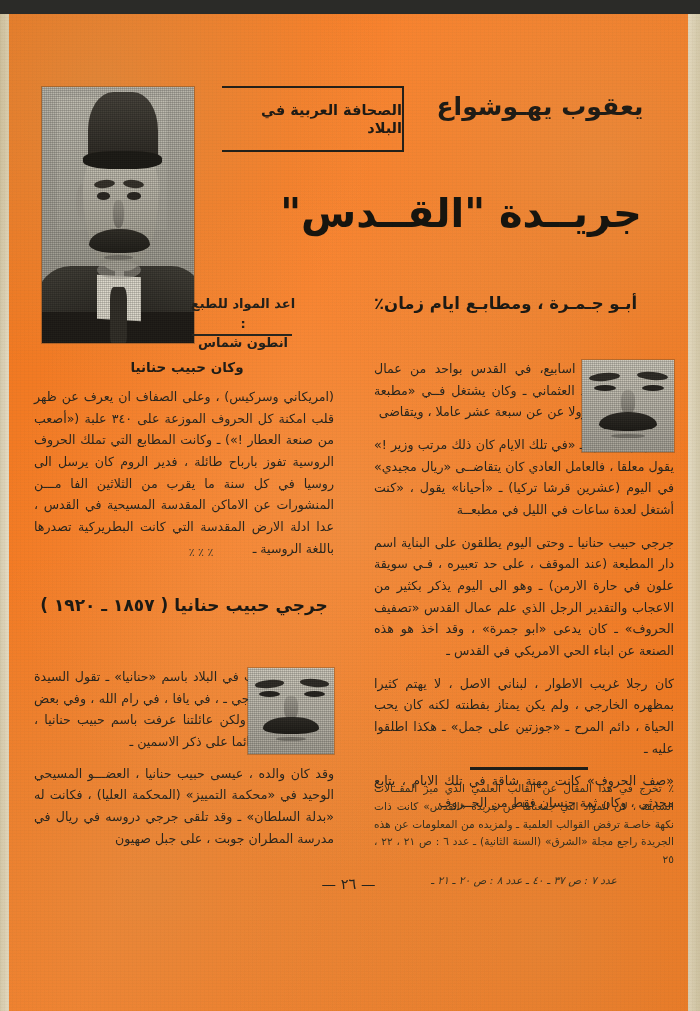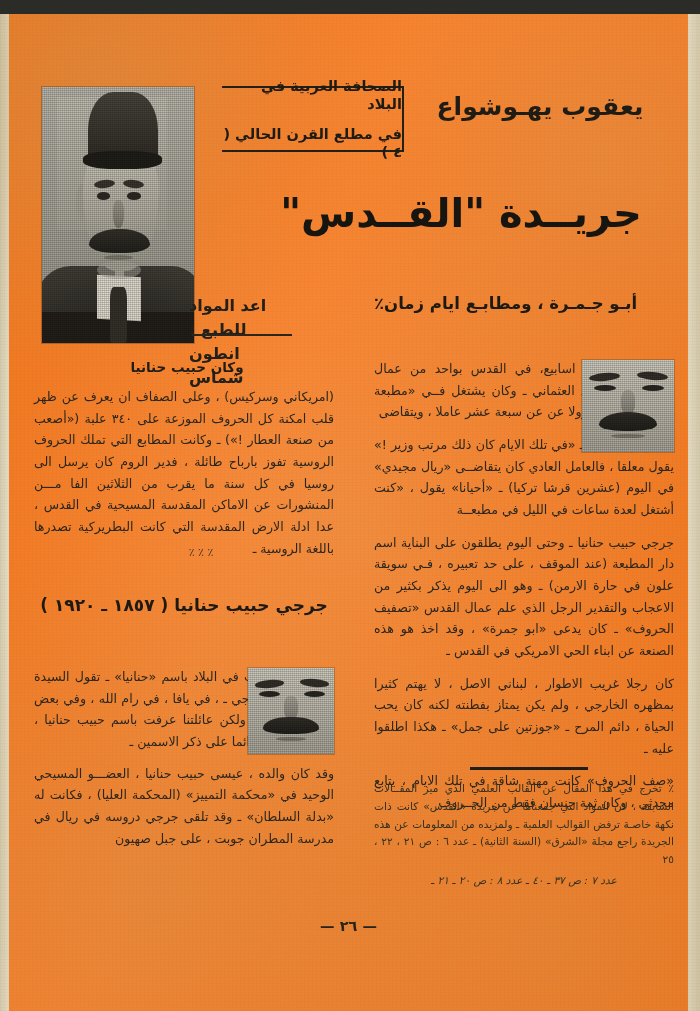--- a/index.html
+++ b/index.html
@@ -157,21 +157,21 @@
   .headbox div{font-size:14.5px;font-weight:700;color:#1e1b15;line-height:1.25;}
 
   .bigtitle{
     position:absolute;right:12px;top:176px;width:430px;
     text-align:center;direction:rtl;
     font-size:40px;font-weight:700;color:#17150f;
     letter-spacing:2px;
   }
   .prepared{
     position:absolute;left:180px;top:280px;width:108px;
-    text-align:left;direction:rtl;font-size:16px;font-weight:700;
+    text-align:center;direction:rtl;font-size:13px;font-weight:700;
     line-height:1.5;color:#23201a;
   }
   .prepared-rule{
     position:absolute;left:183px;top:320px;width:100px;height:2px;background:#2a261e;
   }
   .subhead{
     position:absolute;right:14px;top:280px;width:300px;
     text-align:left;direction:rtl;font-size:16.5px;font-weight:700;
     letter-spacing:1px;color:#1d1a14;
   }
@@ -212,43 +212,42 @@
     position:absolute;right:100px;top:753px;width:118px;height:3px;background:#211e18;
   }
   .footnote{
     right:14px;top:766px;width:300px;
     font-size:10.6px;line-height:1.68;color:#35301f;
   }
   .footnote p{margin:0 0 3px 0;}
   .footnote .fn-last{text-align:right;text-align-last:center;font-style:italic;}
 
   .pageno{
-    position:absolute;left:0;top:904px;width:679px;
-    text-align:center;font-size:14.5px;font-weight:700;color:#26231c;
+    position:absolute;left:0;top:862px;width:679px;
+    text-align:center;font-size:14.5px;font-weight:400;color:#26231c;
     letter-spacing:2px;
   }
   .wrap-left{float:left;margin:2px 0 4px 10px;}
   .wrap-right{float:right;margin:2px 0 4px 0;}
 </style>
 </head>
 <body>
 
 <div id="page">
 
   <div class="scan-top-bar"></div>
   <div class="scan-left-edge"></div>
   <div class="scan-right-edge"></div>
 
   <div class="sheet">
 
     <div class="masthead">يعقوب  يهـوشواع</div>
 
     <div class="headbox">
       <div>الصحافة العربية في البلاد</div>
-      <div>في مطلع القرن الحالي ( ٤ )</div>
     </div>
 
     <div class="photo-main">
       <div class="halftone">
         <div class="p-bg"></div>
         <div class="p-wallpanel"></div>
         <div class="p-suit-l"></div>
         <div class="p-suit-r"></div>
         <div class="p-shoulder"></div>
         <div class="p-collar"></div>

